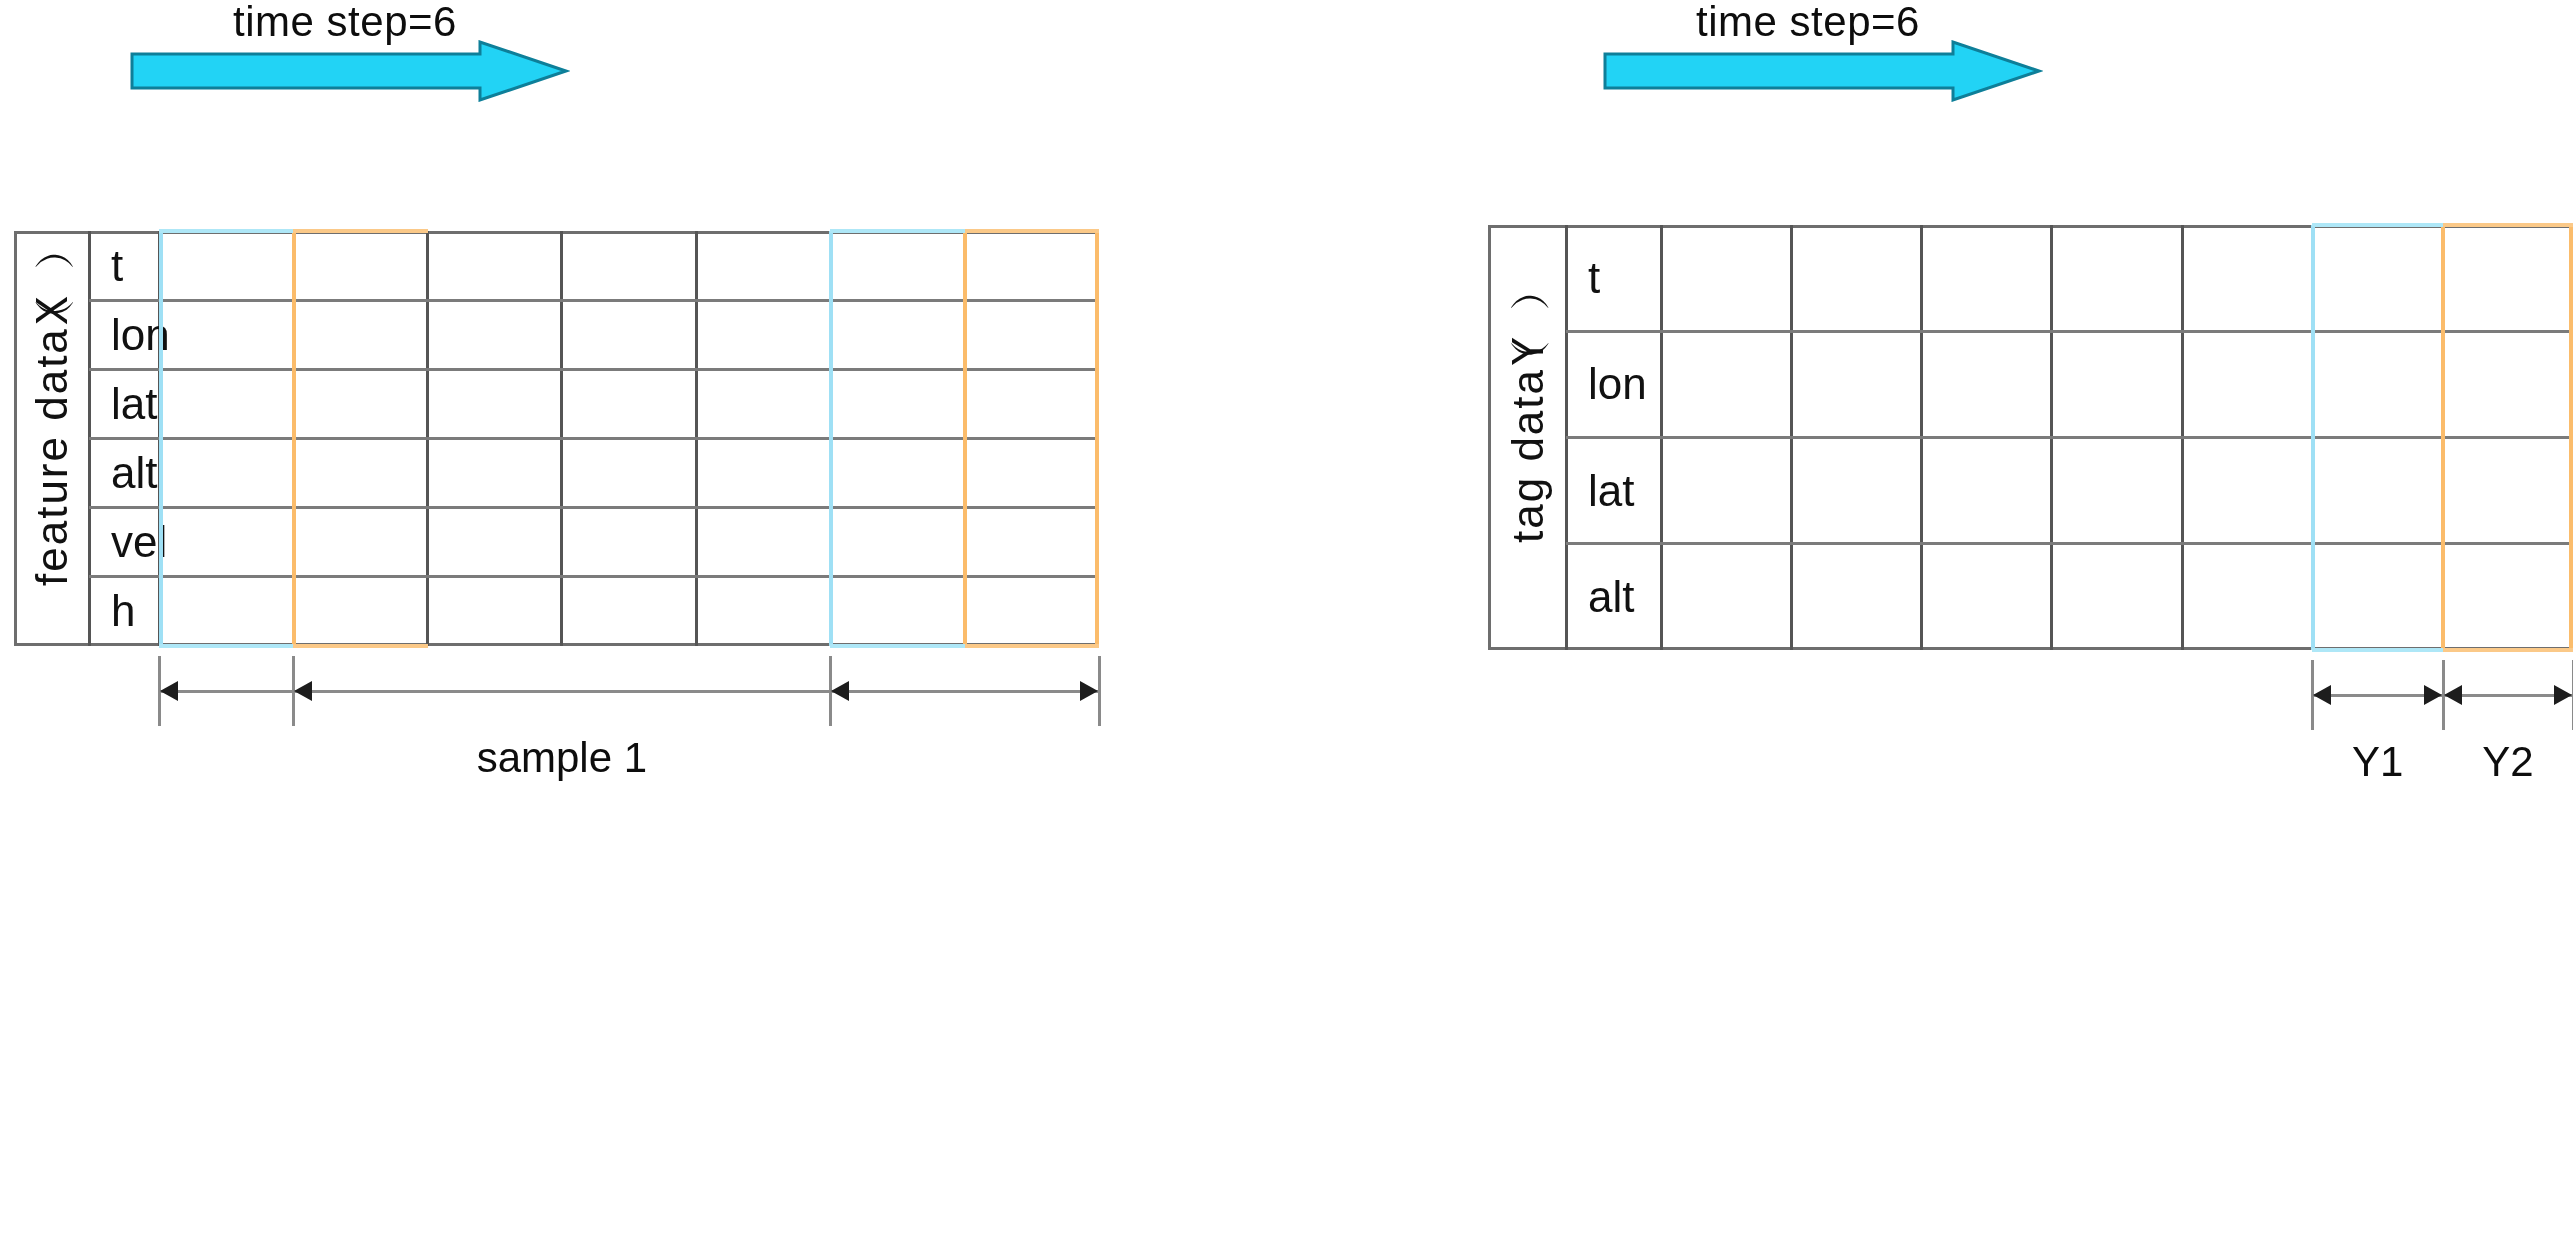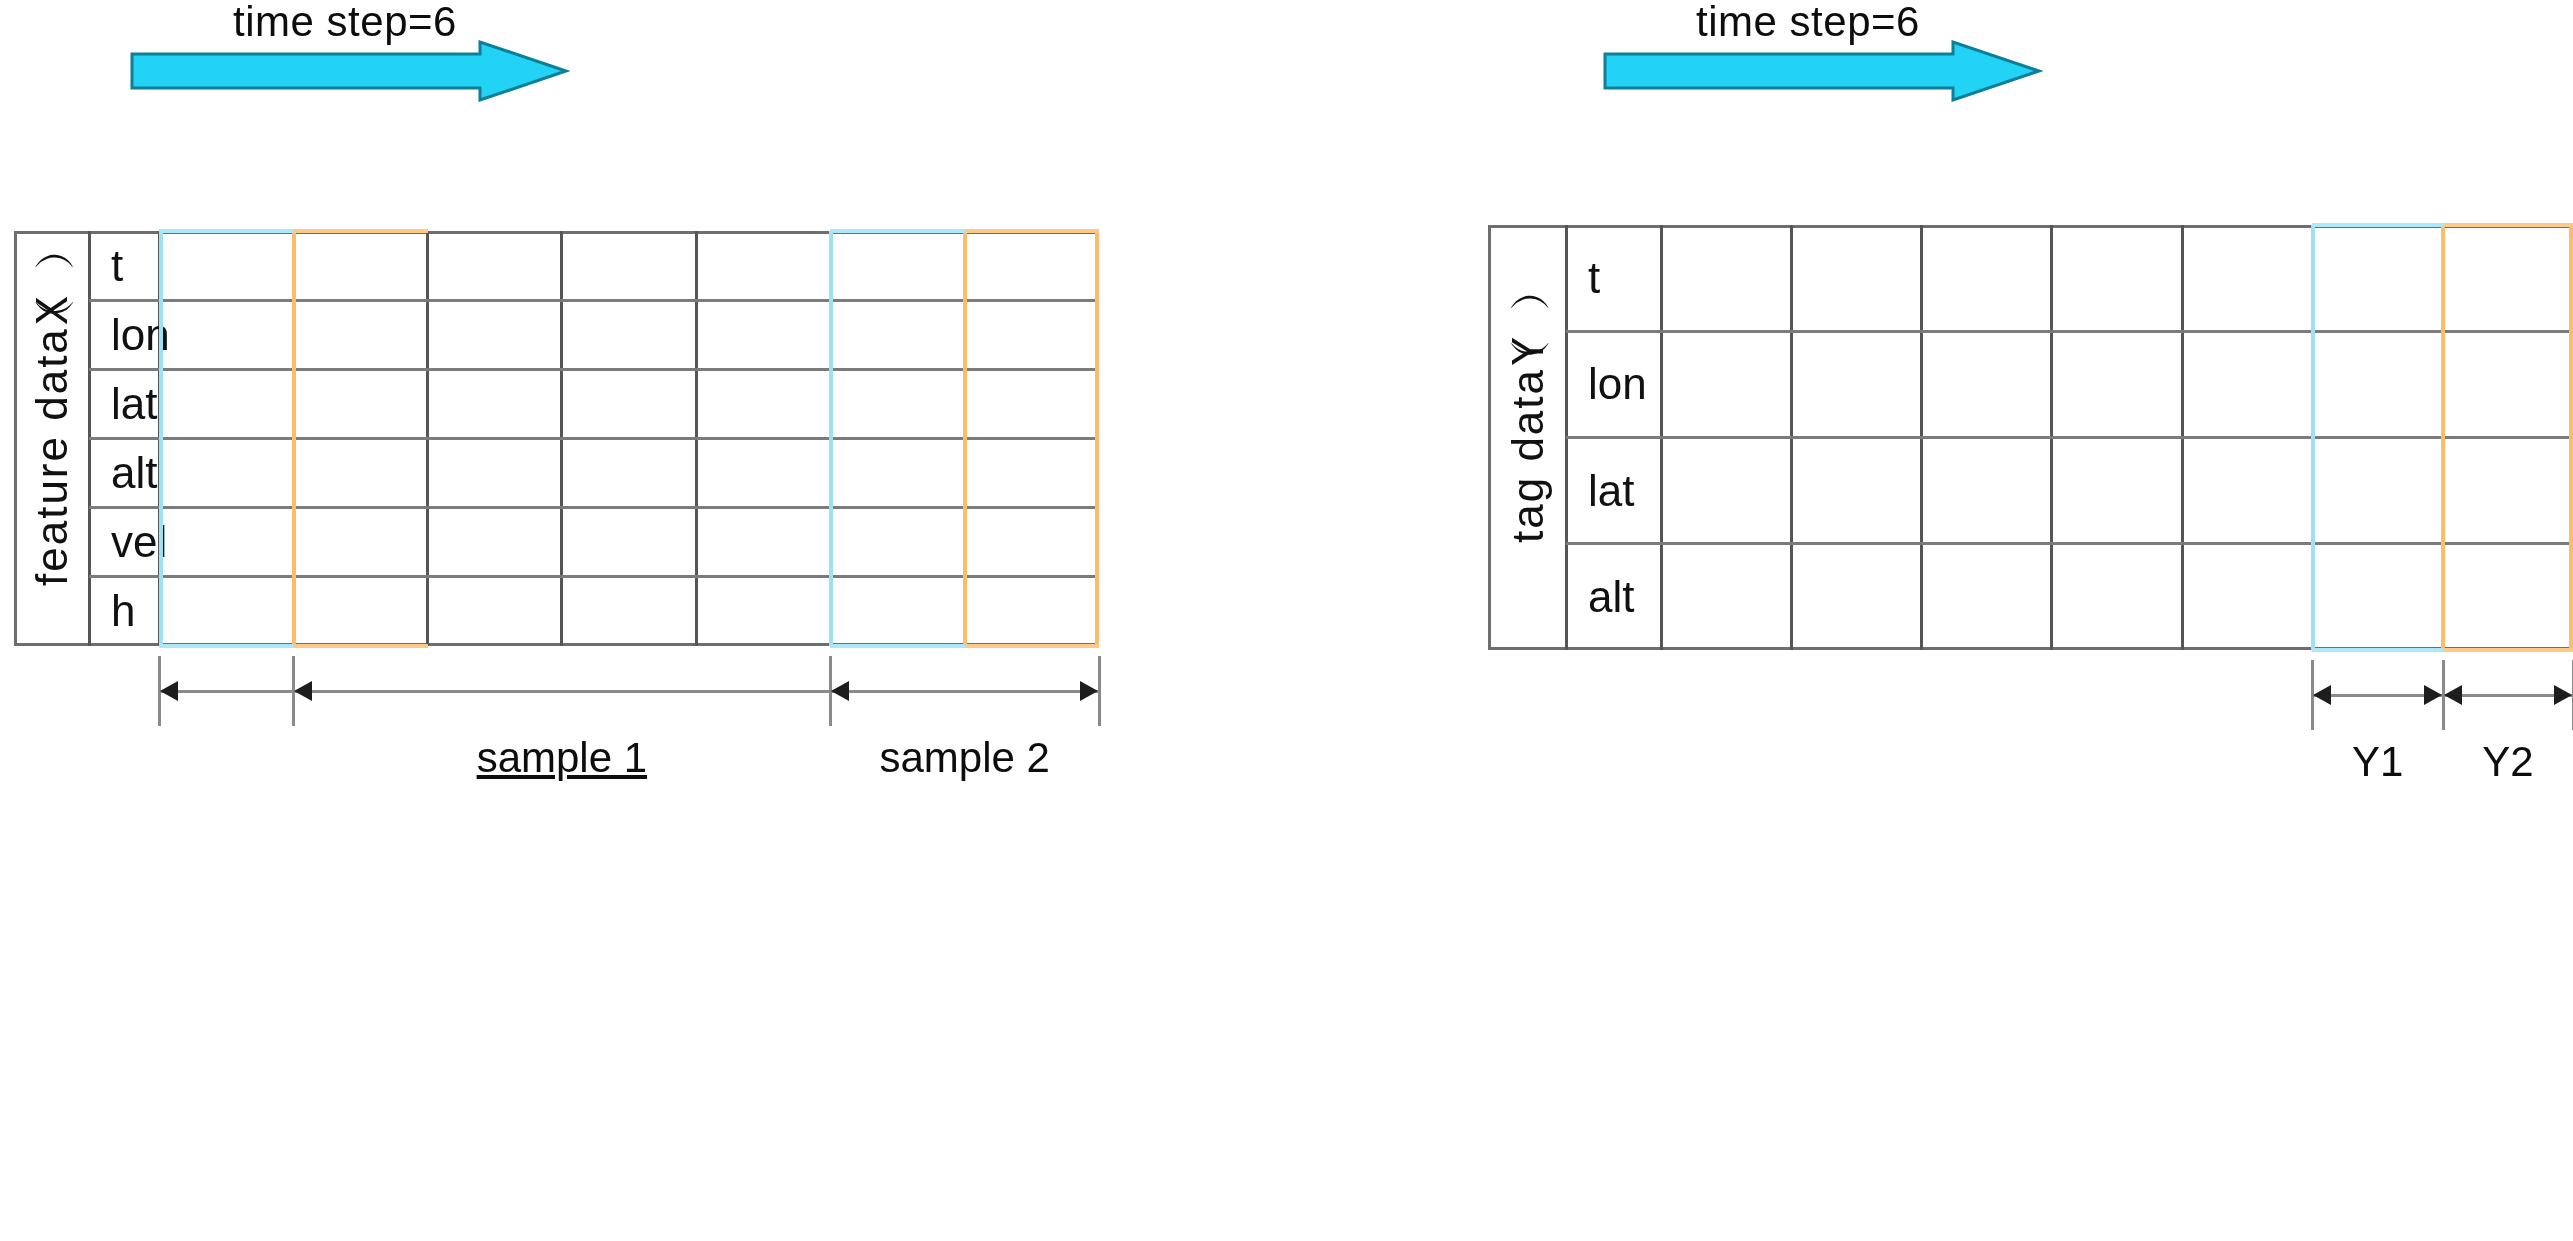--- a/index.html
+++ b/index.html
@@ -135,22 +135,21 @@
   <div></div>
 <div class="dim-tick" style="left: 158px; top: 656px; height: 70px;"></div>
     <div class="dim-tick" style="left: 292.286px; top: 656px; height: 70px;"></div>
     <div class="dim-tick" style="left: 829.429px; top: 656px; height: 70px;"></div>
     <div class="dim-tick" style="left: 1098px; top: 656px; height: 70px;"></div>
     <div class="dim-line" style="left: 159px; width: 940px; top: 690px;"></div>
     <div class="arrowhead ah-left" style="left: 160px; top: 681px;"></div>
     <div class="arrowhead ah-left" style="left: 294.286px; top: 681px;"></div>
     <div class="arrowhead ah-left" style="left: 831.429px; top: 681px;"></div>
     <div class="arrowhead ah-right" style="left: 1080px; top: 681px;"></div>
-    <div class="dim-lbl" style="left: 293.286px; width: 537.143px; top: 734px; text-decoration: underline;">sample 1</div>
-    <div class="dim-lbl" style="left: 830.429px; width: 268.571px; top: 734px;">sample 2</div>
+    <div class="dim-lbl" style="left: 293.286px; width: 537.143px; top: 734px;">sample 1</div>
   </div>
 
 <div class="panel" id="panel-y">
 
   <div class="ts-label" style="left:180px;top:-2px;width:430px;">time step=6</div>
 
   <svg class="ts-arrow" style="left:190px;top:40px;" width="440" height="62" viewBox="0 0 440 62">
     <polygon points="2,14 350,14 350,2 436,31 350,60 350,48 2,48" fill="#22d3f5" stroke="#0e7f99" stroke-width="3" stroke-linejoin="miter"></polygon>
   </svg>
 

